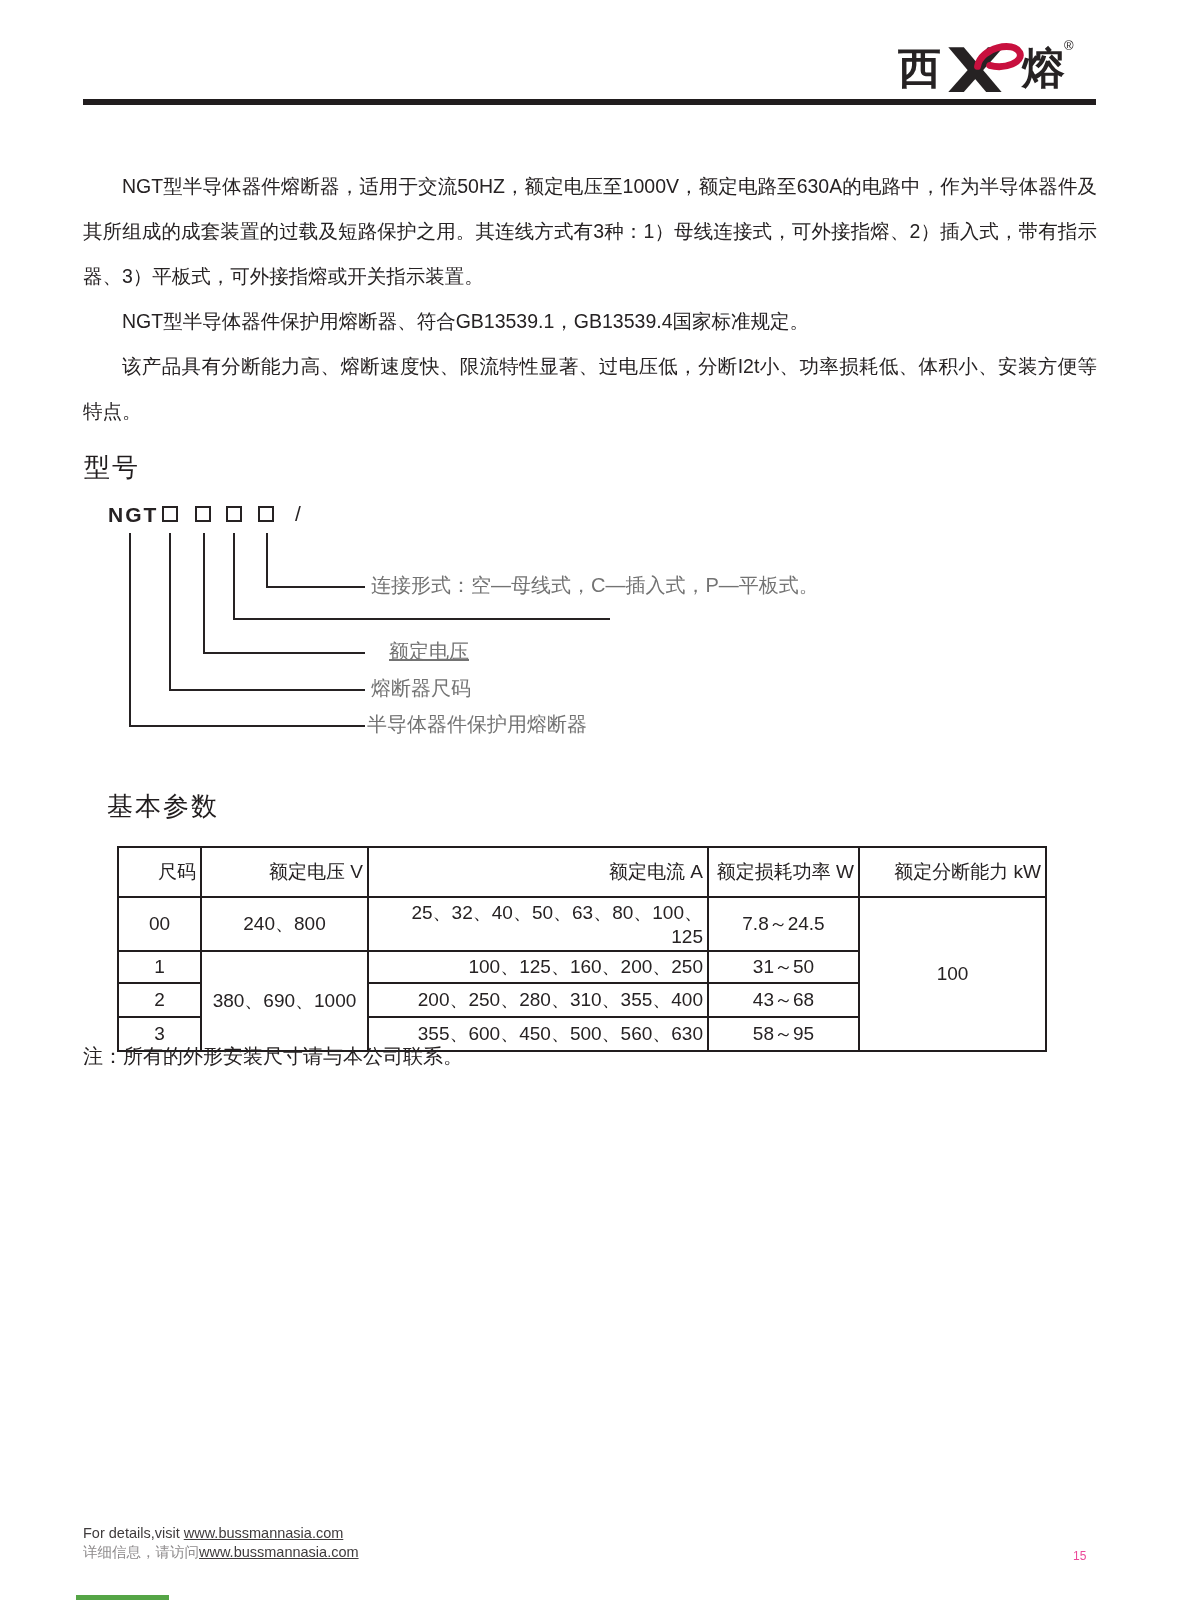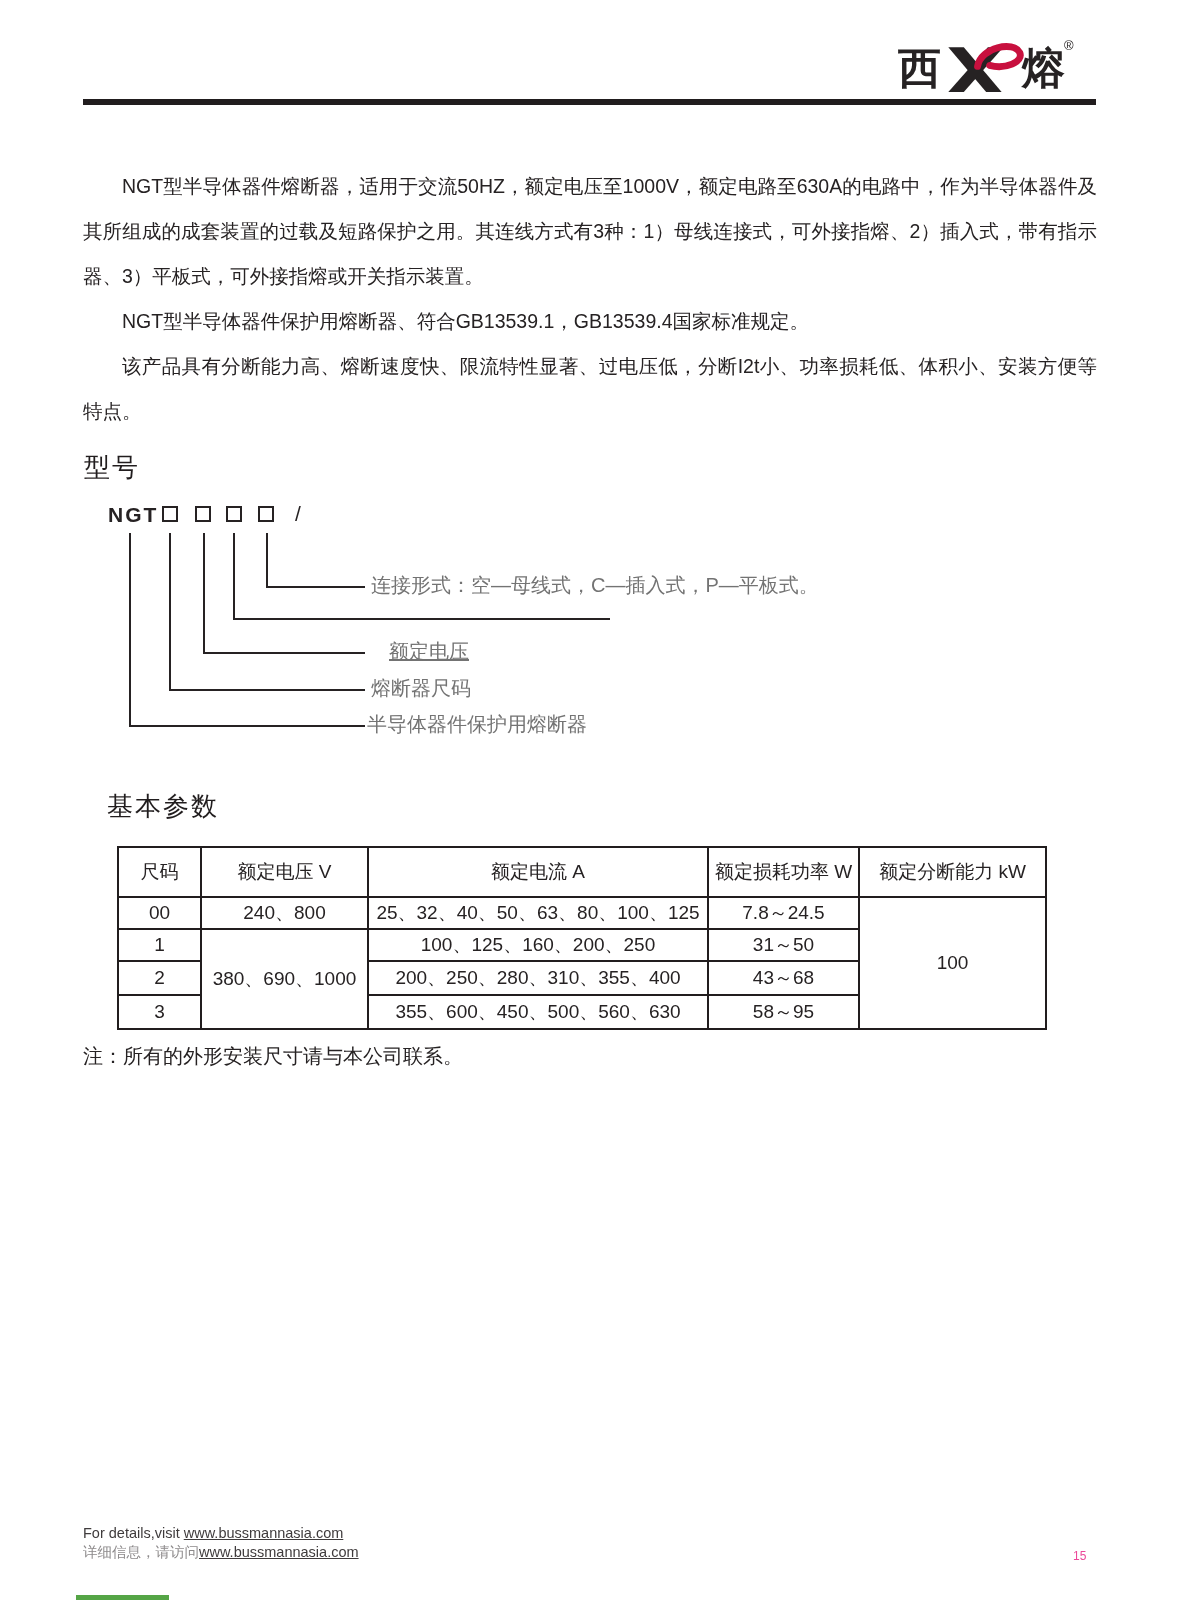--- a/index.html
+++ b/index.html
@@ -35,23 +35,23 @@
   .vline { position:absolute; width:2px; background:#262223; }
   .hline { position:absolute; height:2px; background:#262223; }
   .branch-label { position:absolute; font-size:20px; color:#737373; font-weight:500; white-space:nowrap; }
   
   .params-table { position:absolute; left:117px; top:846px; width:928px;
                   border-collapse:collapse; table-layout:fixed; }
   .params-table th, .params-table td {
     border:2px solid #211d1e; font-weight:500; color:#262223;
     text-align:center; vertical-align:middle; padding:2px 4px;
   }
-  .params-table th { font-size:19px; height:50px; }
+  .params-table th { font-size:19px; height:50px;text-align:right; }
   .params-table td { font-size:19px; }
-  .params-table td.left { text-align:center; padding-left:4px; }
+  .params-table td.left { text-align:right; padding-left:15px; }
   .note { position:absolute; left:83px; top:1043px; font-size:20px; color:#262223; font-weight:500; }
   
   .footer { position:absolute; left:83px; top:1524px; font-size:14.5px; line-height:19px; }
   .footer .en { color:#3f3b3c; }
   .footer .cn { color:#8d8a8b; }
   .footer a { color:#3f3b3c; text-decoration:underline; }
   .page-num { position:absolute; left:1073px; top:1549px; font-size:12px; color:#ec4899; }
   .green-bar { position:absolute; left:76px; top:1595px; width:93px; height:5px; background:#55a546; }
 </style>
 </head>

